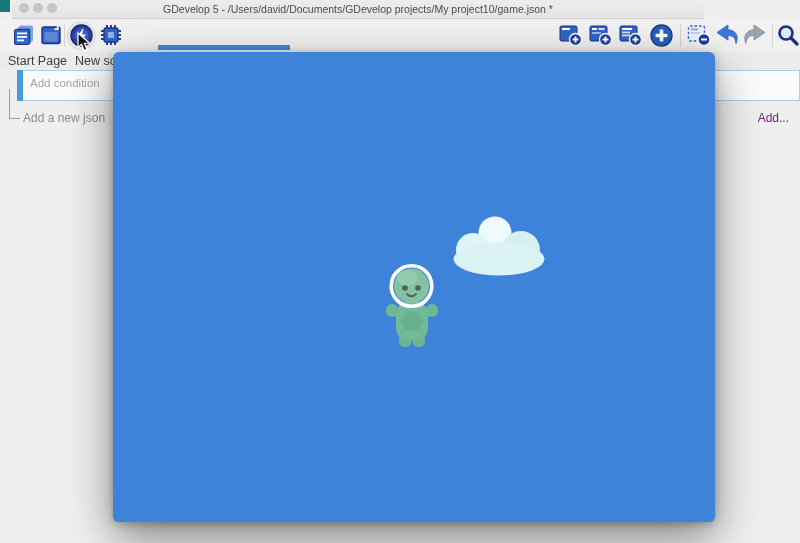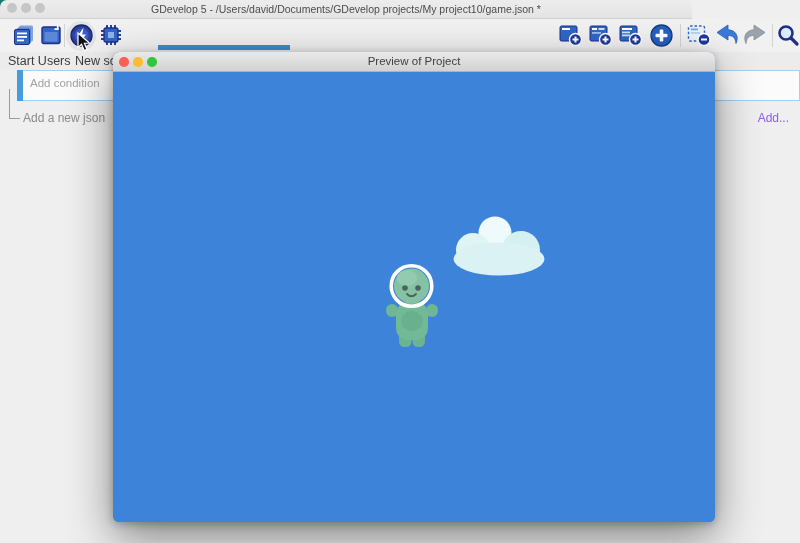--- a/index.html
+++ b/index.html
@@ -4,21 +4,21 @@
 <style>
   * { margin:0; padding:0; box-sizing:border-box; }
   html,body { width:800px; height:543px; }
   body { font-family:"Liberation Sans", sans-serif; background:#efefef; overflow:hidden; }
   .app { position:relative; width:800px; height:543px; background:#efefef; overflow:hidden; }
 
   
   .corner-sliver { position:absolute; left:0; top:0; width:10px; height:12px; background:#157a77; }
 
   
-  .titlebar { position:absolute; left:0; top:0; width:692px; height:19px;
+  .titlebar { position:absolute; left:12px; top:0; width:692px; height:19px;
     background:linear-gradient(#ededed,#e4e4e4); border-bottom:1px solid #d2d2d2;
     border-radius:7px 7px 0 0;padding-left:44px; }
   .t-dots { position:absolute; left:7px; top:3px; display:flex; gap:4px; }
   .t-dot { width:10px; height:10px; border-radius:50%; background:#c6c6c6; }
   .t-title { position:absolute; left:0; right:0; top:3px; text-align:center;
     font-size:10.5px; color:#4c4c4c; white-space:nowrap; }
 
   
   .toolbar { position:absolute; left:0; top:19px; width:800px; height:33px; background:#f1f1f1; }
   .tb-sep { position:absolute; top:5px; width:1px; height:23px; background:#d3d3d3; }
@@ -34,21 +34,21 @@
 
   
   .events { position:absolute; left:0; top:70px; width:800px; height:473px; background:#efefef; }
   .event-row { position:absolute; left:17px; top:0px; width:783px; height:31px;
     background:#fbfbfb; border:1px solid #a9cfec; border-left:none; }
   .event-bar { position:absolute; left:17px; top:0px; width:6px; height:31px; background:#4a9bd8; }
   .cond-label { position:absolute; left:30px; top:7px; font-size:11.5px; color:#a3a3a3; }
   .tree-v { position:absolute; left:9px; top:19px; width:1px; height:29px; background:#9b9b9b; }
   .tree-h { position:absolute; left:9px; top:48px; width:11px; height:1px; background:#9b9b9b; }
   .addevent-label { position:absolute; left:23px; top:41px; font-size:12px; color:#8b8b8b; }
-  .addmore-label { position:absolute; right:11px; top:41px; font-size:12px; color:#8b5cf6; }
+  .addmore-label { position:absolute; right:11px; top:41px; font-size:12px; color:#701a75; }
 
   
   .preview-win { position:absolute; left:113px; top:52px; width:602px; height:470px;
     border-radius:6px; box-shadow:0 16px 45px rgba(0,0,0,0.45), 0 2px 8px rgba(0,0,0,0.25);
     overflow:hidden; background:#3e83da; }
   .pw-titlebar { position:absolute; left:0; top:0; width:602px; height:20px;
     background:linear-gradient(#e9e9e9,#d2d2d2); border-bottom:1px solid #b2b2b2; }
   .pw-dots { position:absolute; left:6px; top:5px; display:flex; gap:4.5px; }
   .pw-dot { width:9.5px; height:9.5px; border-radius:50%; }
   .pw-title { position:absolute; left:0; right:0; top:3px; text-align:center;
@@ -187,21 +187,21 @@
     <div class="tb-icon" style="left:775px">
       <svg width="24" height="24" viewBox="0 0 24 24">
         <circle cx="10" cy="10" r="6.5" fill="#dcebf9" stroke="#1f2f86" stroke-width="2.6"></circle>
         <line x1="15" y1="15" x2="21" y2="21" stroke="#1f2f86" stroke-width="3.2" stroke-linecap="round"></line>
       </svg>
     </div>
   </div>
 
   <div class="tab-indicator"></div>
   <div class="tabstrip">
-    <div class="tab" style="left:8px">Start Users</div>
+    <div class="tab" style="left:8px">Start Page</div>
     <div class="tab" style="left:75px">New sc</div>
   </div>
 
   <div class="events">
     <div class="event-row"></div>
     <div class="event-bar"></div>
     <div class="cond-label">Add condition</div>
     <div class="tree-v"></div>
     <div class="tree-h"></div>
     <div class="addevent-label">Add a new json</div>
@@ -224,27 +224,19 @@
         <rect x="15" y="44" width="32" height="38" rx="12" fill="#72b995"></rect>
         <ellipse cx="31" cy="63" rx="11" ry="10" fill="#69b18e"></ellipse>
         <circle cx="30.5" cy="28" r="17.5" fill="#85c2a3"></circle>
         <ellipse cx="26" cy="20" rx="10" ry="8" fill="#92cbad"></ellipse>
         <circle cx="24" cy="30" r="2.8" fill="#4a635c"></circle>
         <circle cx="37" cy="30" r="2.8" fill="#4a635c"></circle>
         <path d="M26 36 Q30.5 40.5 35 36" stroke="#4a635c" fill="none" stroke-width="1.8" stroke-linecap="round"></path>
         <circle cx="30.5" cy="28" r="20.3" fill="none" stroke="#ffffff" stroke-width="3.6"></circle>
       </svg>
     </div>
-    <div class="pw-titlebar">
-      <div class="pw-dots">
-        <div class="pw-dot" style="background:#fc5f56"></div>
-        <div class="pw-dot" style="background:#fdbc2e"></div>
-        <div class="pw-dot" style="background:#32c63f"></div>
-      </div>
-      <div class="pw-title">Preview of Project</div>
-    </div>
   </div>
 
   <svg class="cursor" viewBox="0 0 14 20">
     <path d="M1 1 L1 15.5 L4.6 12.2 L7.2 18.6 L10 17.4 L7.4 11.2 L12.4 11 Z" fill="#111111" stroke="#ffffff" stroke-width="1.2"></path>
   </svg>
 
 </div>
 
 </body></html>

